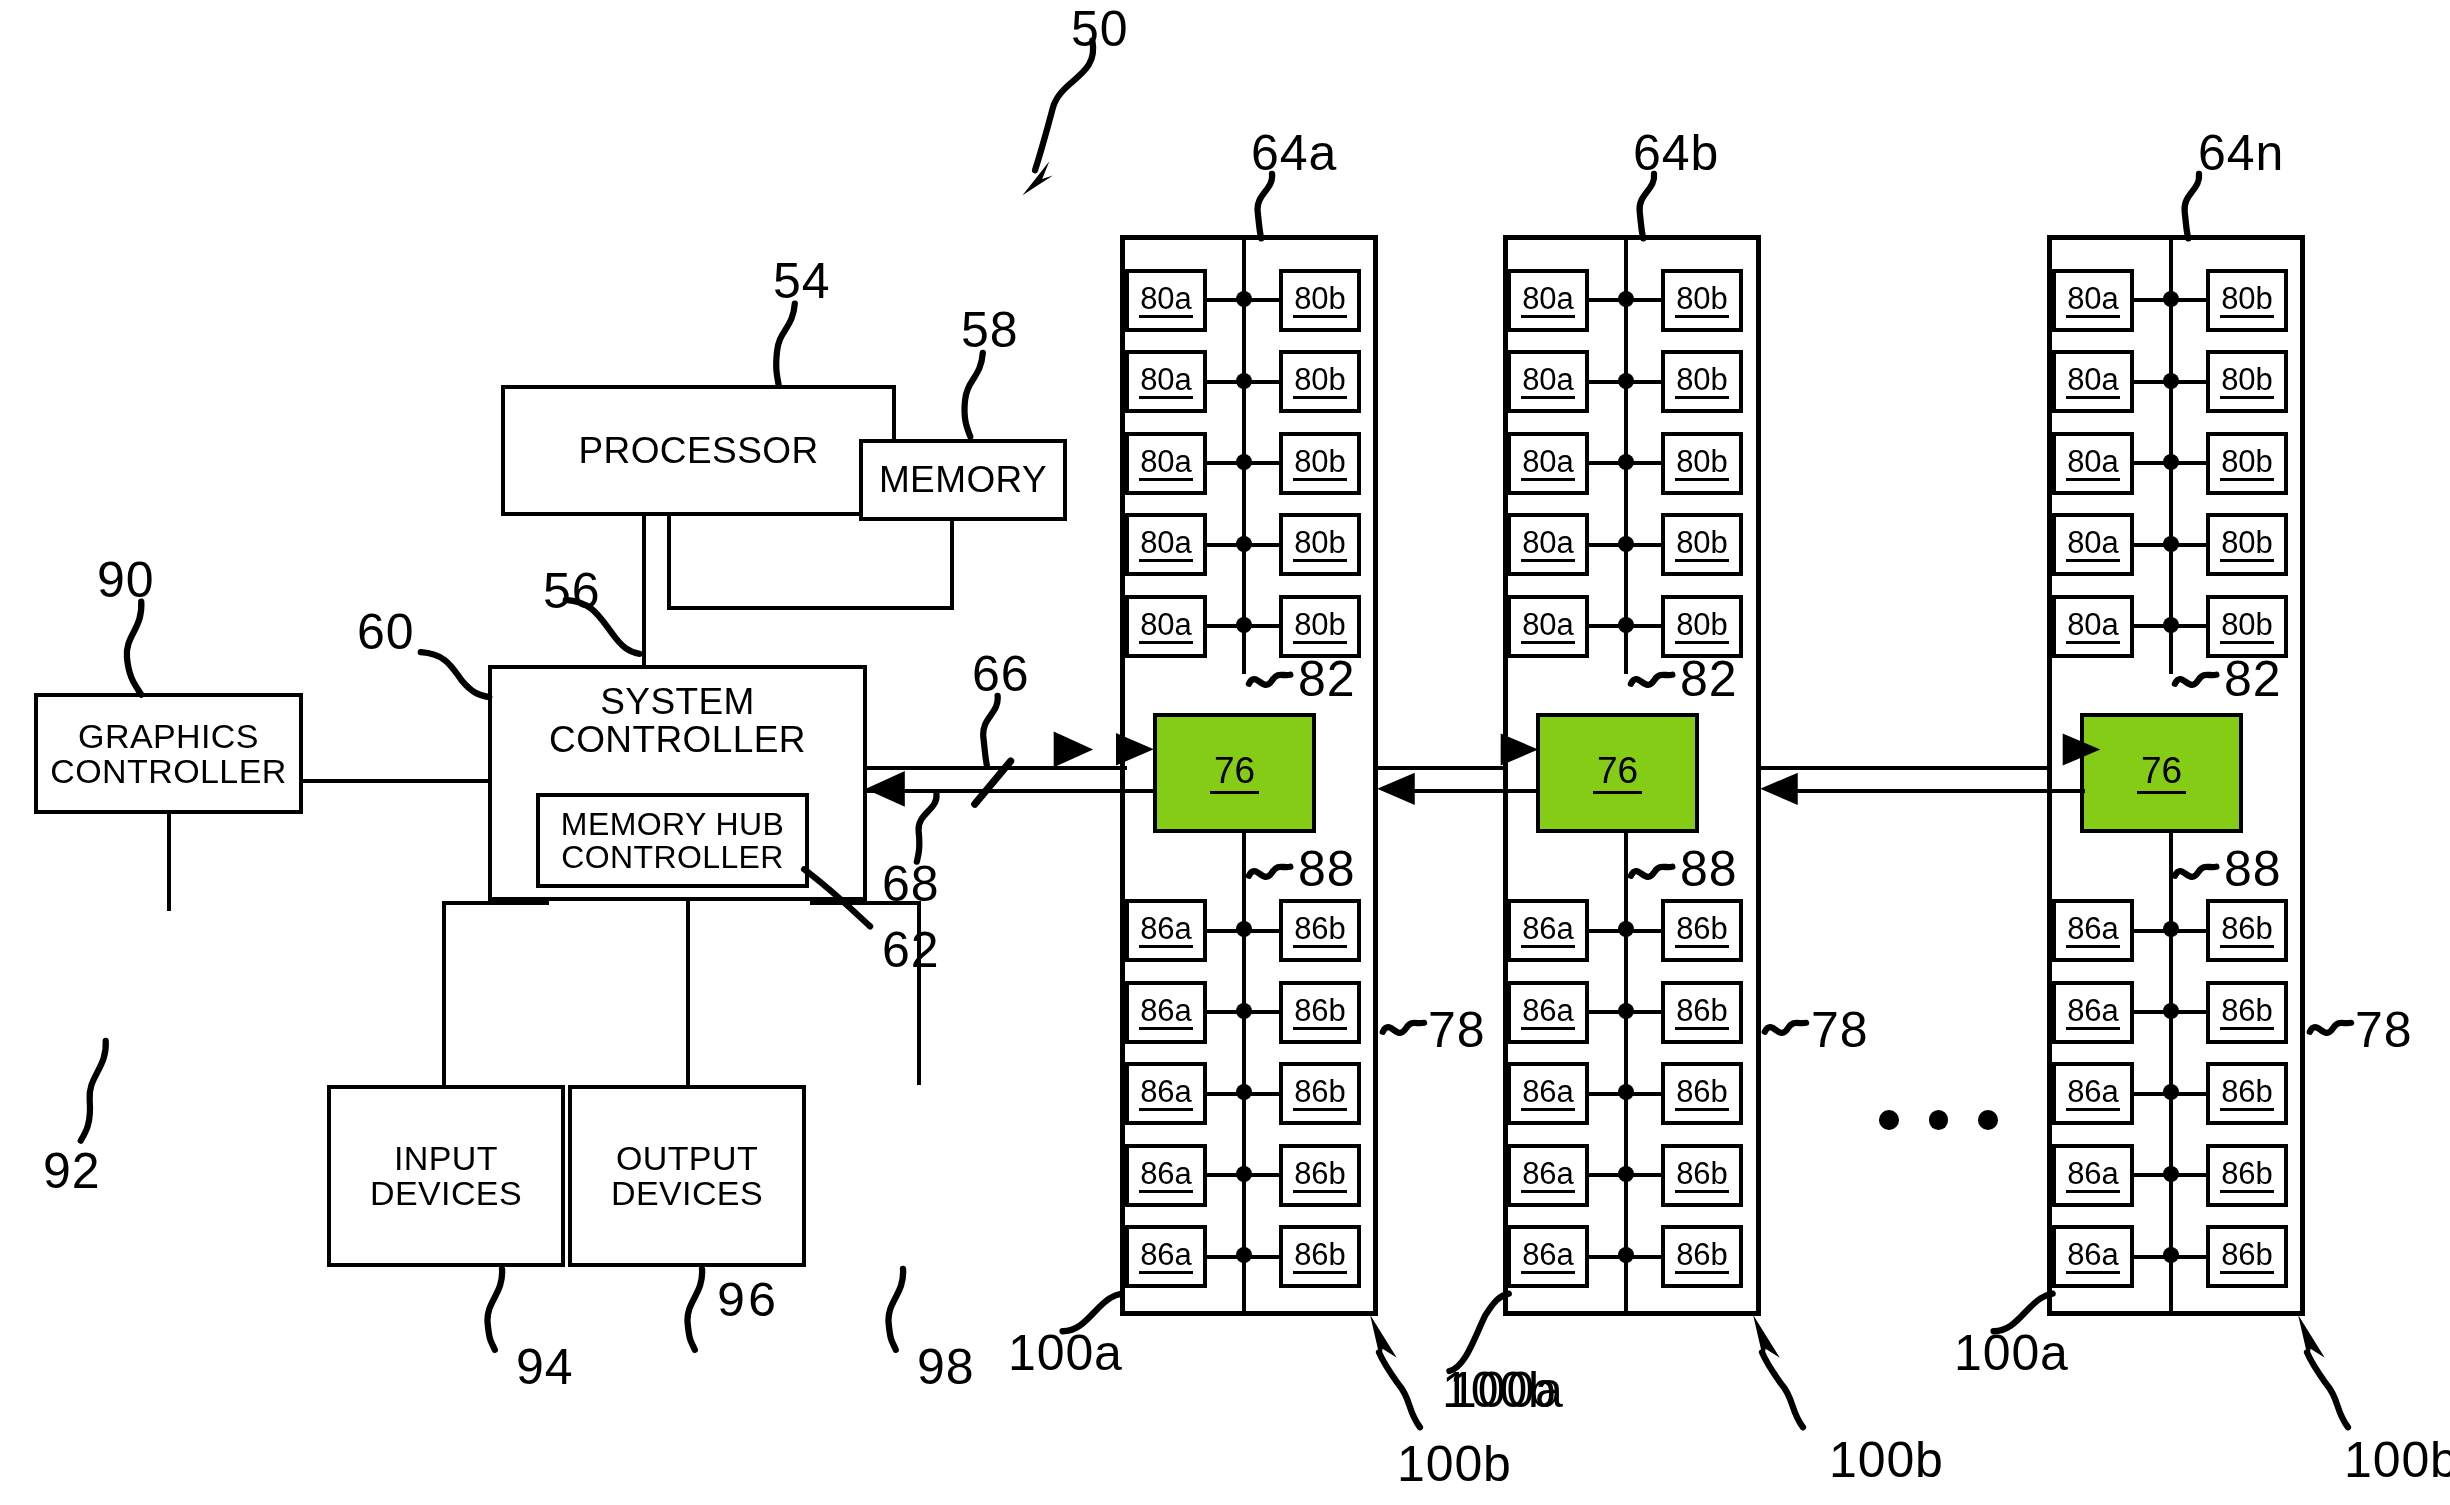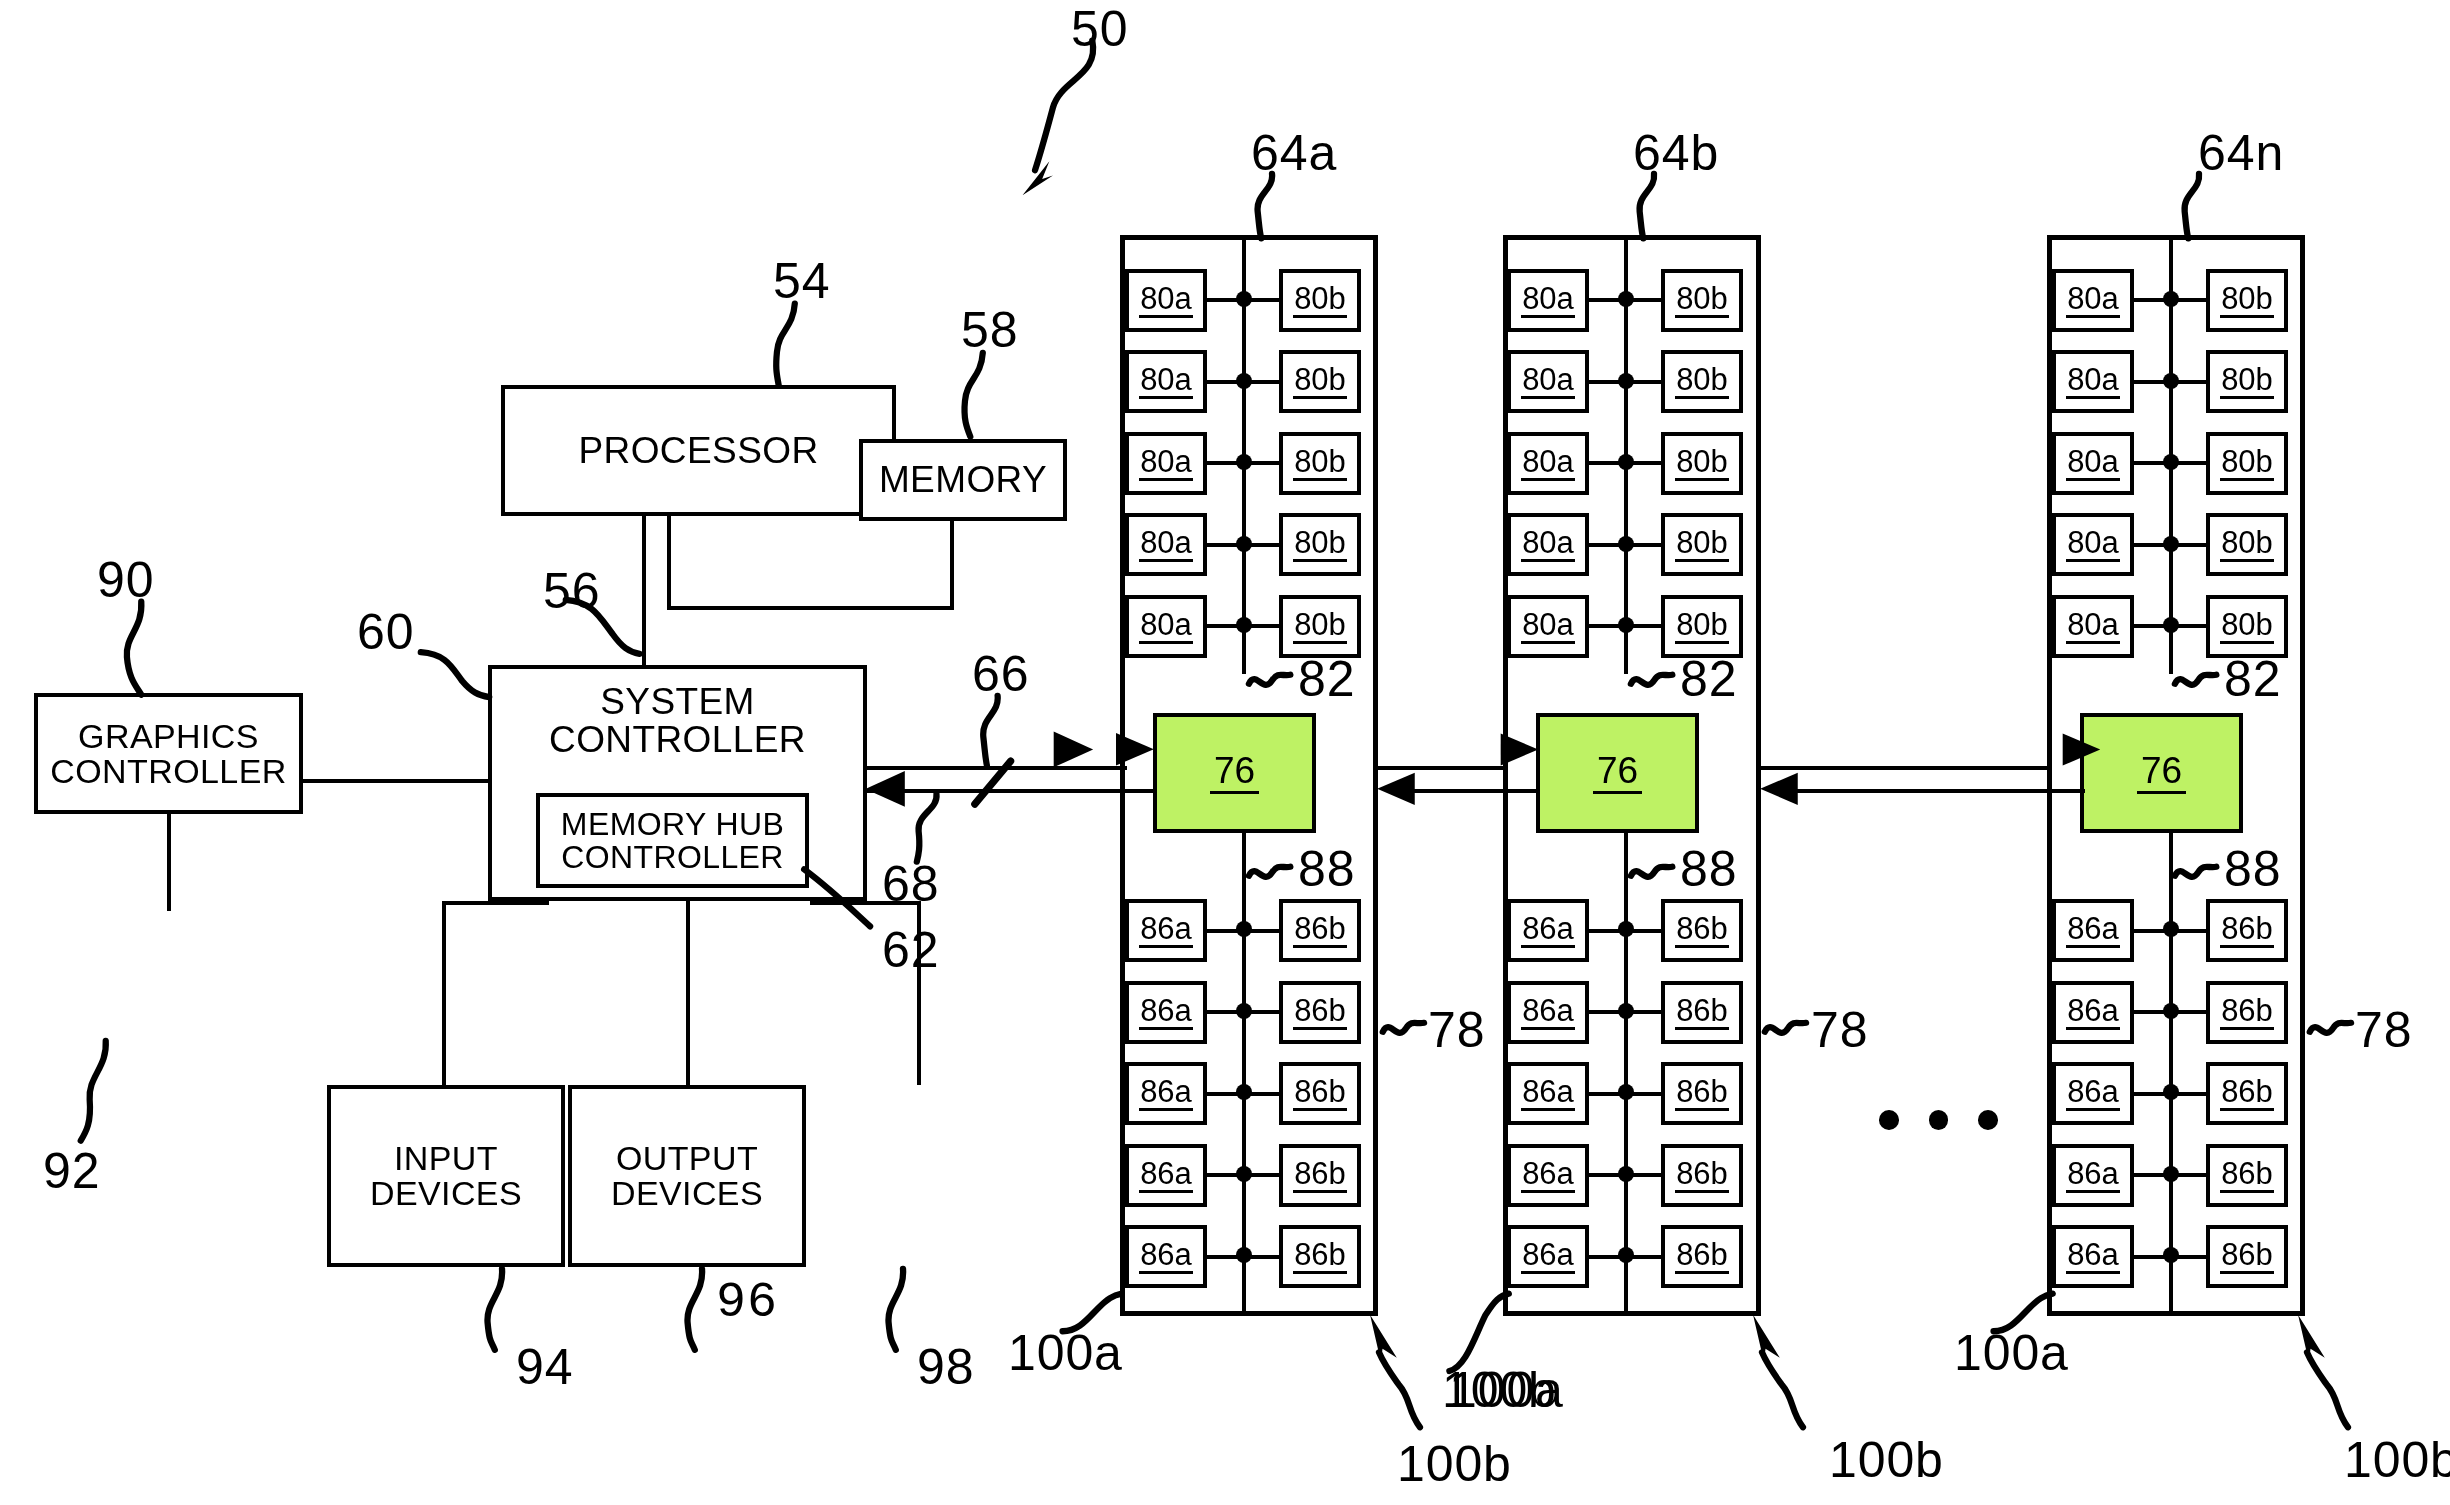--- a/index.html
+++ b/index.html
@@ -9,21 +9,21 @@
   
   .box{position:absolute;border:4.5px solid #000;background:#fff;box-sizing:border-box;
        display:flex;align-items:center;justify-content:center;text-align:center;
        line-height:1.02;letter-spacing:0.4px;}
   .box .lbl{display:block;white-space:pre-line;}
   .bigbox{font-size:37px;}
   .modframe{position:absolute;border:5.4px solid #000;background:#fff;box-sizing:border-box;}
   .dev{position:absolute;border:4.5px solid #000;background:#fff;box-sizing:border-box;
        display:flex;align-items:center;justify-content:center;}
   .dev span{font-size:31px;border-bottom:3.6px solid #000;padding:0 0.9px 1.8px 0.9px;line-height:1;}
-  .hub{position:absolute;border:4.5px solid #000;background:#bef264;box-sizing:border-box;
+  .hub{position:absolute;border:4.5px solid #000;background:#84cc16;box-sizing:border-box;
        display:flex;align-items:center;justify-content:center;}
   .hub span{font-size:37px;border-bottom:3.6px solid #000;padding:0 3.6px 2.7px 3.6px;line-height:1;}
   .ln{position:absolute;background:#000;}
   .hln{height:3.6px;}
   .vln{width:3.6px;}
   .dot{position:absolute;width:16px;height:16px;border-radius:50%;background:#000;}
   .ref{position:absolute;font-size:50px;letter-spacing:0.9px;white-space:nowrap;}
   .svgl{position:absolute;overflow:visible;pointer-events:none;}
   .ellipsis{position:absolute;display:flex;gap:30px;align-items:center;}
   .ellipsis i{display:block;width:19.7px;height:19.7px;border-radius:50%;background:#000;}

